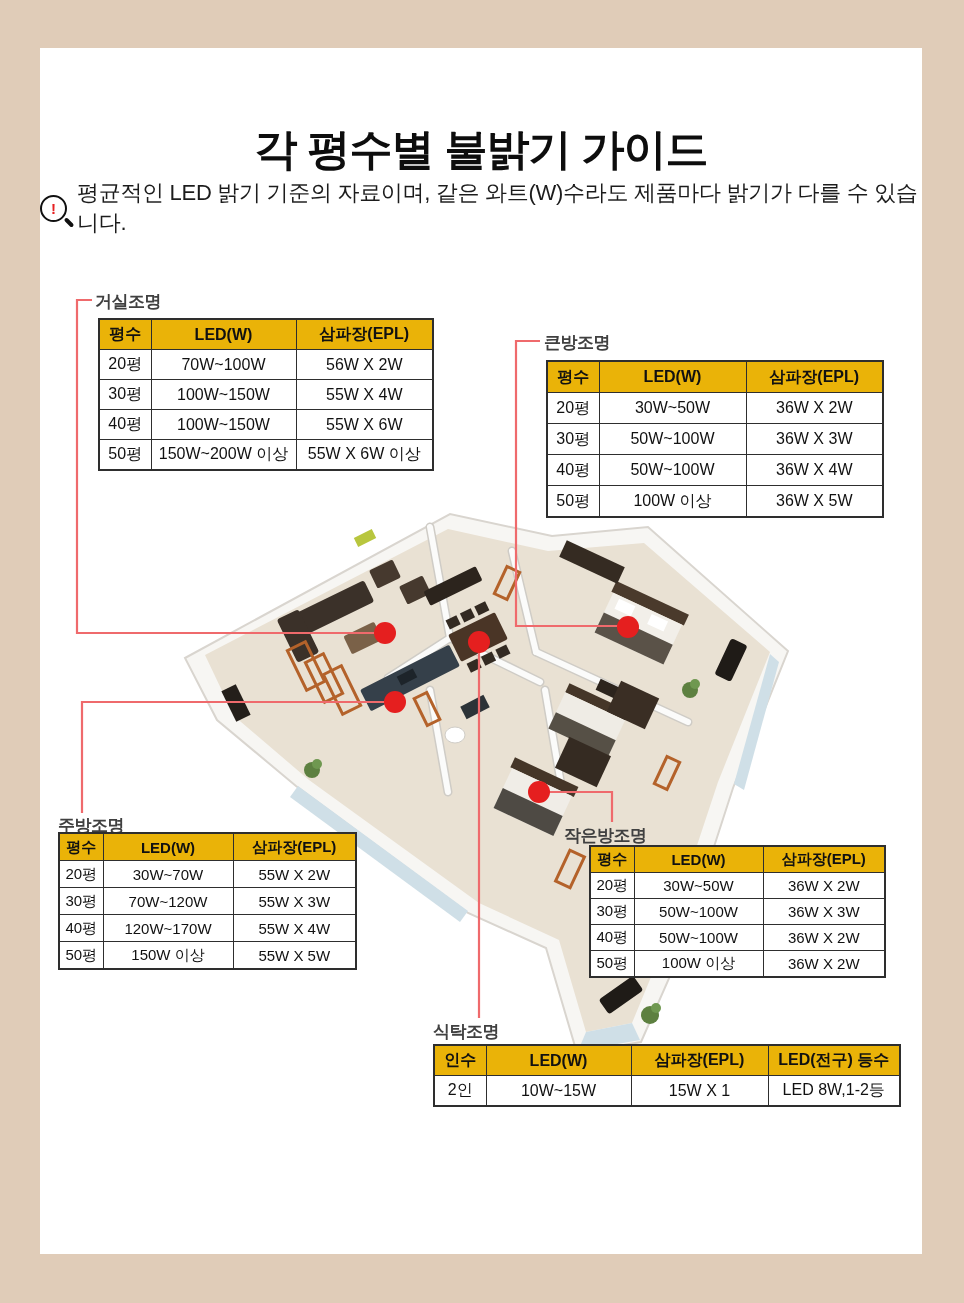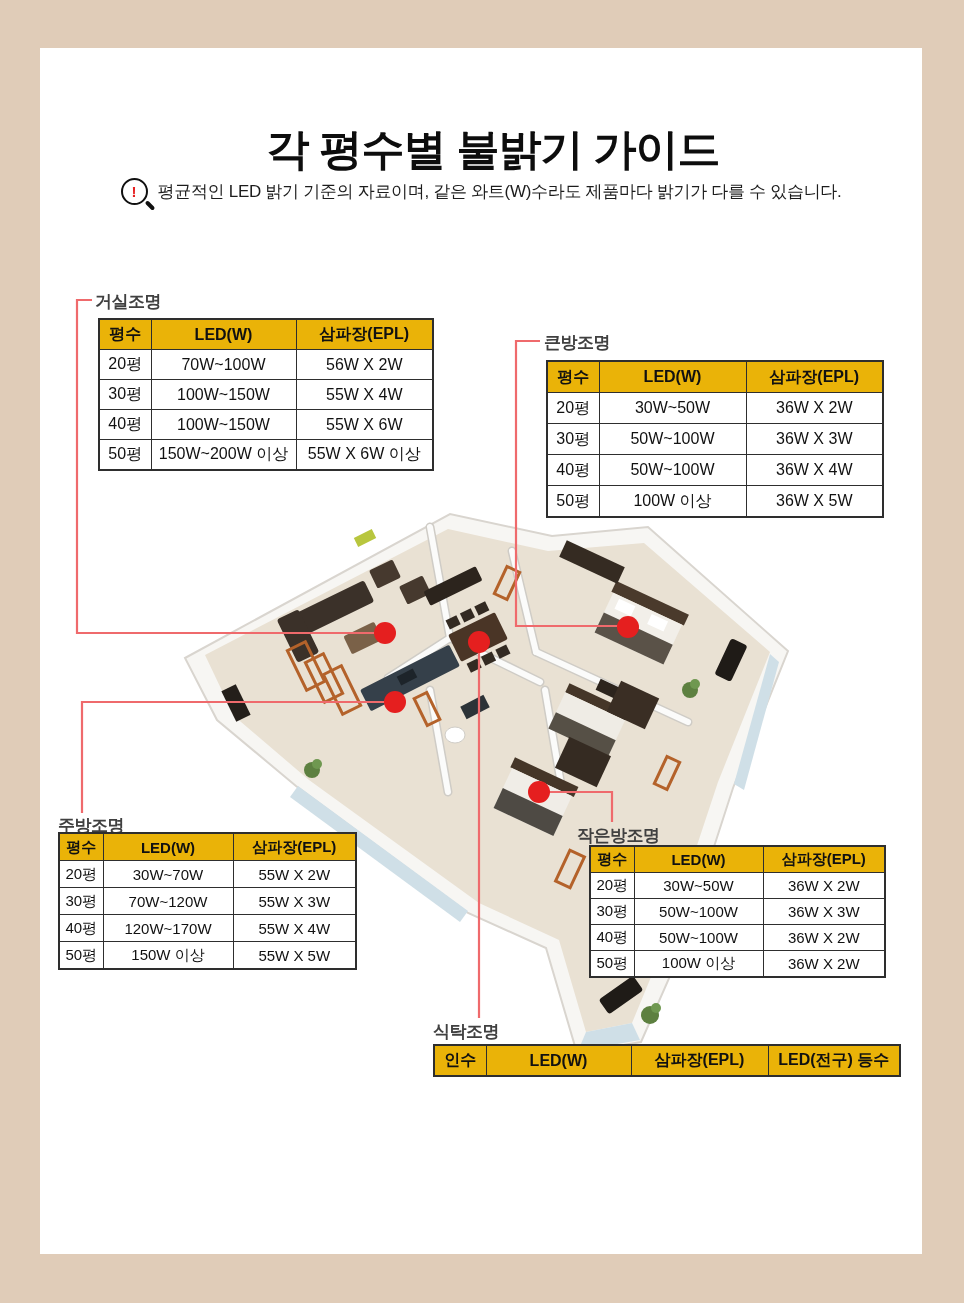--- a/index.html
+++ b/index.html
@@ -9,27 +9,26 @@
     font-family:"Liberation Sans","DejaVu Sans",sans-serif;
     position:relative;overflow:hidden;
   }
   .page{position:absolute;left:0;top:0;width:964px;height:1303px;}
   .content{position:absolute;left:40px;top:48px;width:882px;height:1206px;background:#ffffff;}
 
   .main-title{
     position:absolute;left:40px;top:92px;width:882px;
     text-align:center;font-size:43px;font-weight:800;color:#0d0d0d;
     letter-spacing:-1px;
-    margin-left:12px;
   }
   .notice{
     position:absolute;left:40px;top:178px;width:882px;
     display:flex;align-items:center;justify-content:center;gap:10px;
   }
-  .notice-text{font-size:17px;color:#1c1c1c;letter-spacing:-0.3px;}
+  .notice-text{font-size:22px;color:#1c1c1c;letter-spacing:-0.3px;}
   .mag{
     position:relative;width:23px;height:23px;border:2.5px solid #101010;border-radius:50%;
     display:flex;align-items:center;justify-content:center;flex:0 0 auto;
   }
   .mag-bang{color:#e62021;font-weight:900;font-size:15px;line-height:1;}
   .mag::after{
     content:"";position:absolute;width:4px;height:11px;background:#101010;border-radius:2px;
     right:-6px;bottom:-8px;transform:rotate(-45deg);
   }
 
@@ -312,21 +311,21 @@
           <tr>
             <td>50평</td>
             <td>150W 이상</td>
             <td>55W X 5W</td>
           </tr>
         </tbody>
       </table>
   </div>
 
   <div class="tbl-group" style="left:0;top:0;">
-    <span class="tbl-label" style="left:577px;top:824px;position:absolute;">작은방조명</span>
+    <span class="tbl-label" style="left:564px;top:824px;position:absolute;">작은방조명</span>
     <table class="dtable t-smallroom" style="left:589px;top:845px;">
         <colgroup>
           <col>
           <col>
           <col>
         </colgroup>
         <thead>
           <tr>
             <th>평수</th>
             <th>LED(W)</th>
@@ -369,16 +368,22 @@
         </colgroup>
         <thead>
           <tr>
             <th>인수</th>
             <th>LED(W)</th>
             <th>삼파장(EPL)</th>
             <th>LED(전구) 등수</th>
           </tr>
         </thead>
         <tbody>
+          <tr>
+            <td>2인</td>
+            <td>10W~15W</td>
+            <td>15W X 1</td>
+            <td>LED 8W,1-2등</td>
+          </tr>
         </tbody>
       </table>
   </div>
 </div>
 
 </body></html>

